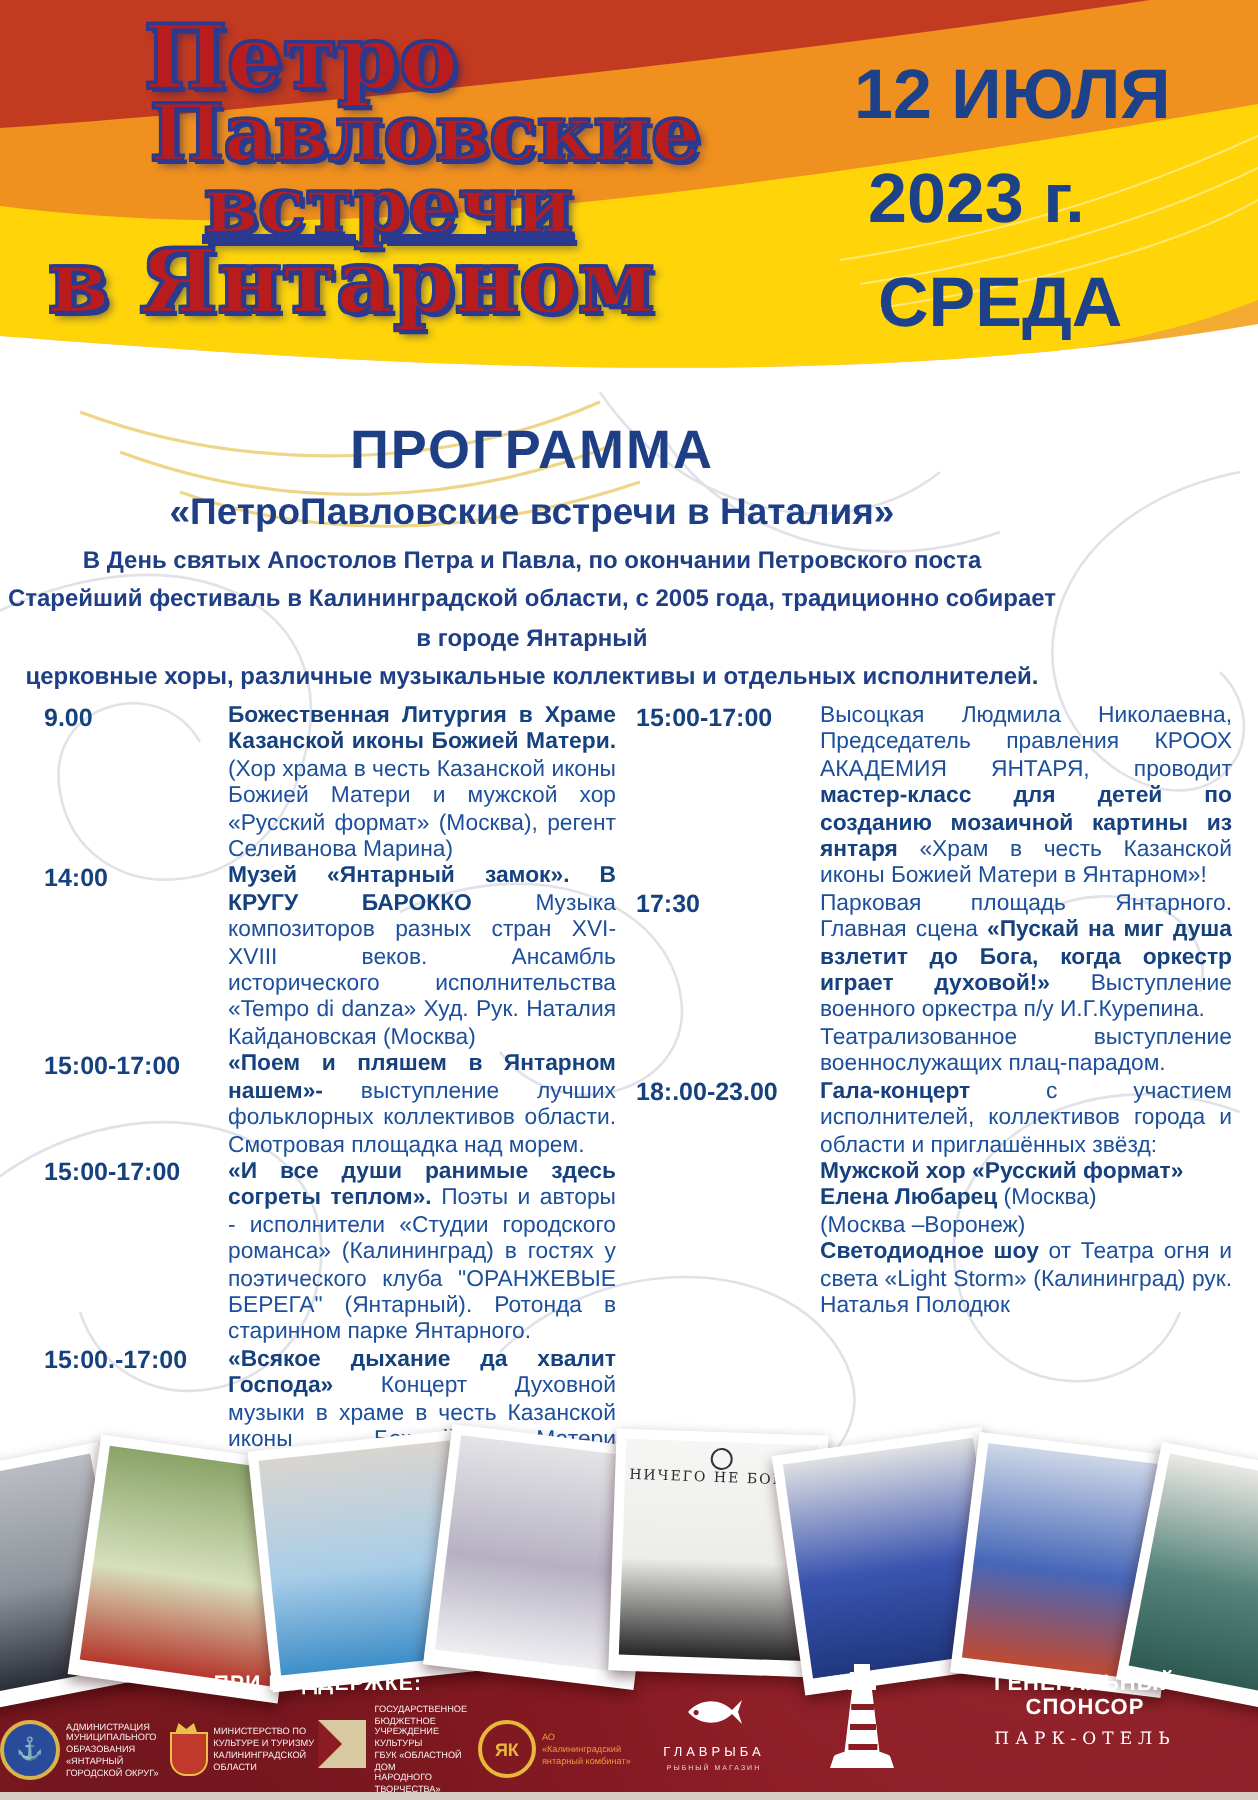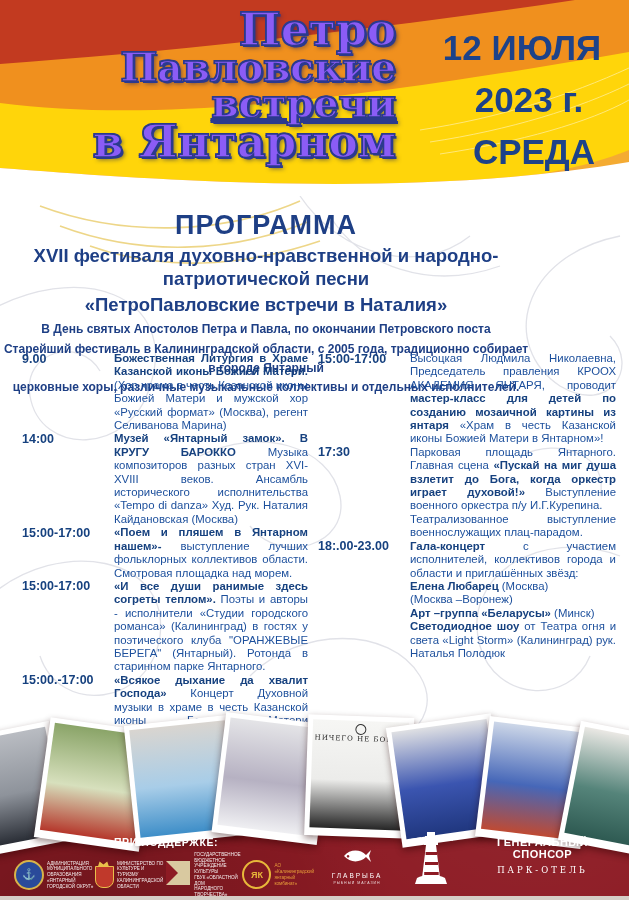--- a/index.html
+++ b/index.html
@@ -2,28 +2,28 @@
 <html><head>
 <meta charset="utf-8">
 <style>
   html,body{margin:0;padding:0;background:#666;}
   .poster{position:relative;width:629px;height:900px;margin:0 auto;background:#fff;overflow:hidden;
           font-family:"Liberation Sans",sans-serif;}
   
   .header{position:absolute;top:0;left:0;width:629px;height:212px;}
   .header svg{position:absolute;top:0;left:0;}
   .logo{position:absolute;top:10px;left:16px;width:380px;line-height:.92;
-        font-family:"DejaVu Serif",serif;font-weight:bold;color:#8b5cf6;
+        font-family:"DejaVu Serif",serif;font-weight:bold;color:#b91c1c;
         -webkit-text-stroke:1.3px #2b3a8e;
-        text-shadow:2px 2px 0 #2b3a8e,-1px -1px 0 #2b3a8e,1px -1px 0 #2b3a8e,-1px 1px 0 #2b3a8e,3px 3px 4px rgba(20,30,90,.55);text-align:right;}
+        text-shadow:2px 2px 0 #2b3a8e,-1px -1px 0 #2b3a8e,1px -1px 0 #2b3a8e,-1px 1px 0 #2b3a8e,3px 3px 4px rgba(20,30,90,.55);}
   .logo-l1{font-size:44px;margin-left:56px;}
   .logo-l2{font-size:39px;margin-left:59px;}
   .logo-l3{font-size:39px;margin-left:86px;text-decoration:underline;}
   .logo-l4{font-size:44px;margin-left:8px;}
-  .datebox{position:absolute;top:22px;right:12px;width:190px;text-align:center;
+  .datebox{position:absolute;top:22px;right:12px;width:190px;
            color:#1d4289;font-weight:bold;font-size:35px;line-height:52px;}
   .datebox div:nth-child(2){transform:translateX(7px);}
   .datebox div:nth-child(3){transform:translateX(12px);}
   
   .decor{position:absolute;top:196px;left:0;z-index:0;}
   
   .program{position:absolute;top:210px;left:0;width:532px;text-align:center;color:#1e3f85;z-index:1;}
   .program-title{font-size:27px;font-weight:bold;letter-spacing:1px;}
   .program-sub{font-size:18.5px;font-weight:bold;margin-top:3px;line-height:1.25;}
   .program-notes{font-size:12px;font-weight:bold;line-height:1.6;margin-top:4px;}
@@ -49,21 +49,21 @@
   .photo-emblem{position:absolute;top:3px;left:50%;transform:translateX(-50%);width:9px;height:9px;
                 border:1px solid #333;border-radius:50%;}
   
   .redband{position:absolute;top:762px;left:0;width:629px;height:138px;z-index:1;
            background:radial-gradient(circle at 12% 130%,rgba(0,0,0,.22),transparent 55%),
                       radial-gradient(circle at 85% -30%,rgba(255,255,255,.06),transparent 50%),
                       #8d1b24;}
   .bottomstrip{position:absolute;bottom:0;left:0;width:629px;height:4px;background:#d5cdc6;z-index:4;}
   .footer{position:absolute;top:836px;left:0;width:629px;z-index:4;display:flex;align-items:flex-start;
           color:#fff;}
-  .support{width:318px;padding-left:14px;box-sizing:border-box;}
+  .support{width:318px;box-sizing:border-box;}
   .support-label{text-align:center;font-size:10.5px;font-weight:bold;letter-spacing:.6px;margin-bottom:4px;}
   .sponsor-row{display:flex;justify-content:space-between;align-items:center;}
   .sponsor{display:flex;align-items:center;gap:3px;}
   .sp-icon{flex:0 0 auto;}
   .sp-lines{font-size:4.6px;line-height:1.25;opacity:.92;max-width:52px;}
   .sp-lines.amber{color:#f0a83c;}
   .circle-blue{width:26px;height:26px;border-radius:50%;background:#2a4a9a;border:2px solid #d8b44a;
                display:flex;align-items:center;justify-content:center;color:#f3d37c;font-size:11px;}
   .shield{width:17px;height:20px;background:#c0392b;border:1px solid #e8c04a;border-radius:0 0 8px 8px;
           position:relative;margin-top:5px;}
@@ -124,21 +124,20 @@
     </g>
     <g stroke="#ecd27c" stroke-width="1.6" fill="none" opacity="0.9">
       <path d="M40,10 C120,40 220,40 300,5"></path>
       <path d="M60,30 C140,60 230,58 310,25"></path>
       <path d="M90,50 C160,75 240,72 320,45"></path>
     </g>
   </svg>
 
   <div class="program">
     <div class="program-title">ПРОГРАММА</div>
-    <div class="program-sub">XVII фестиваля духовно-нравственной и народно-патриотической песни</div>
     <div class="program-sub">«ПетроПавловские встречи в Наталия»</div>
     <div class="program-notes">
       <div>В День святых Апостолов Петра и Павла, по окончании Петровского поста</div>
       <div>Старейший фестиваль в Калининградской области, с 2005 года, традиционно собирает в городе Янтарный</div>
       <div>церковные хоры, различные музыкальные коллективы и отдельных исполнителей.</div>
     </div>
   </div>
 
   <div class="schedule">
     <div class="col col-left" id="col-left">
@@ -184,23 +183,23 @@
           <div class="ev-time">17:30</div>
           <div class="ev-text">
             <p><span>Парковая площадь Янтарного. Главная сцена </span><b>«Пускай на миг душа взлетит до Бога, когда оркестр играет духовой!»</b><span> Выступление военного оркестра п/у И.Г.Курепина.</span></p>
             <p><span>Театрализованное выступление военнослужащих плац-парадом.</span></p>
           </div>
         </div>
         <div class="event">
           <div class="ev-time">18:.00-23.00</div>
           <div class="ev-text">
             <p><b>Гала-концерт</b><span> с участием исполнителей, коллективов города и области и приглашённых звёзд:</span></p>
+            <p><b>Мужской хор «Русский формат»</b></p>
             <p><b>Елена Любарец</b><span> (Москва)</span></p>
             <p><span>(Москва –Воронеж)</span></p>
-            <p><b>Арт –группа «Беларусы»</b><span> (Минск)</span></p>
             <p><b>Светодиодное шоу</b><span> от Театра огня и света «Light Storm» (Калининград) рук. Наталья Полодюк</span></p>
           </div>
         </div>
       </div>
   </div>
 
   <div class="redband"></div>
 
   <div class="photos" id="photos">
       <div class="photo" style="transform: rotate(-11deg) translateY(8px);">

